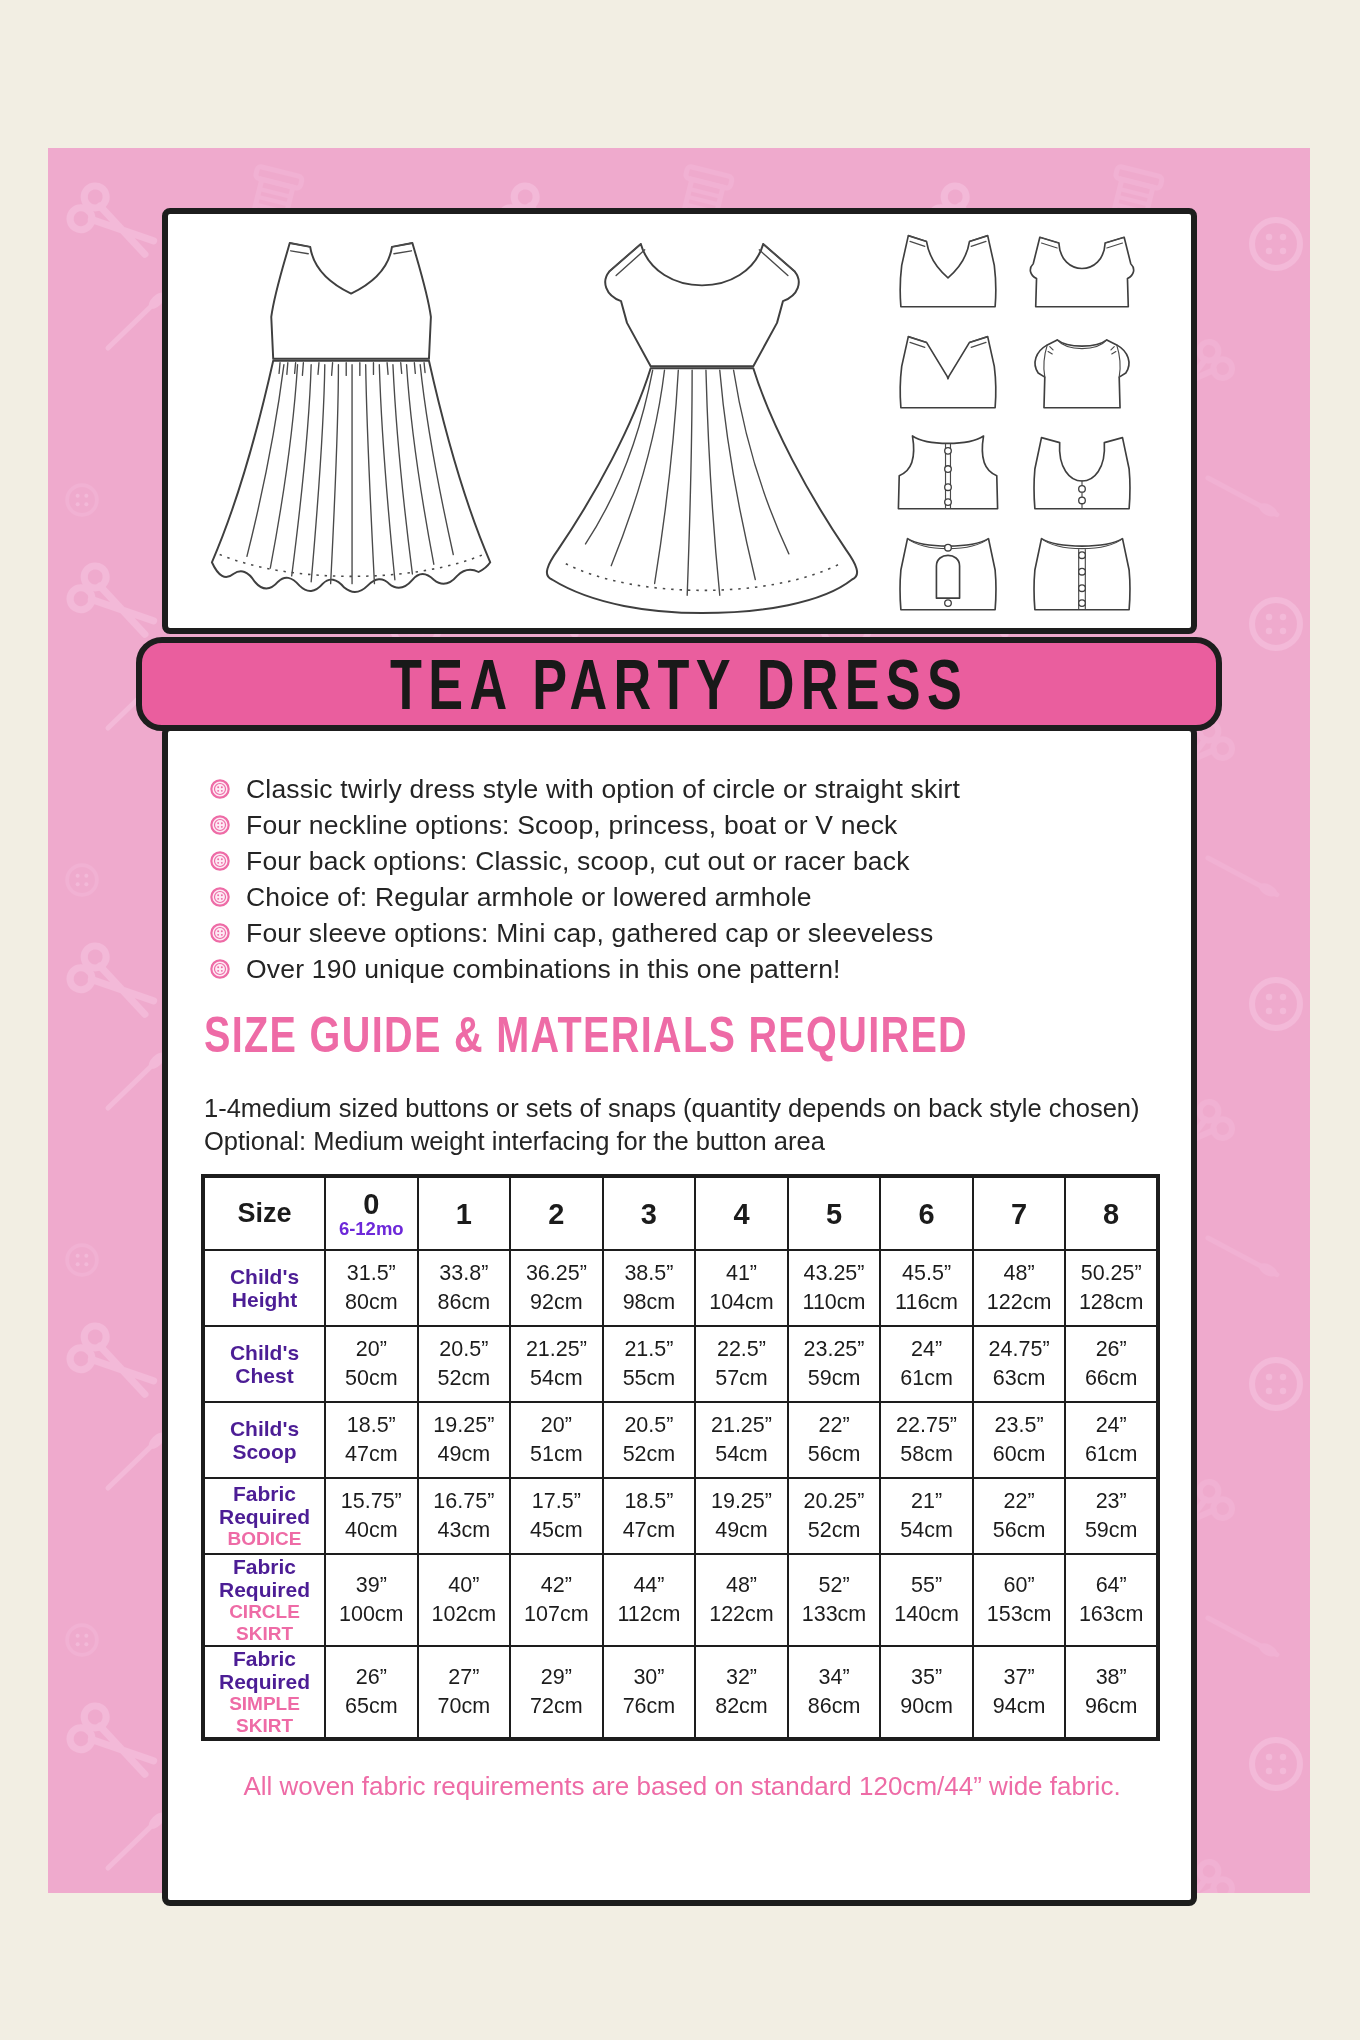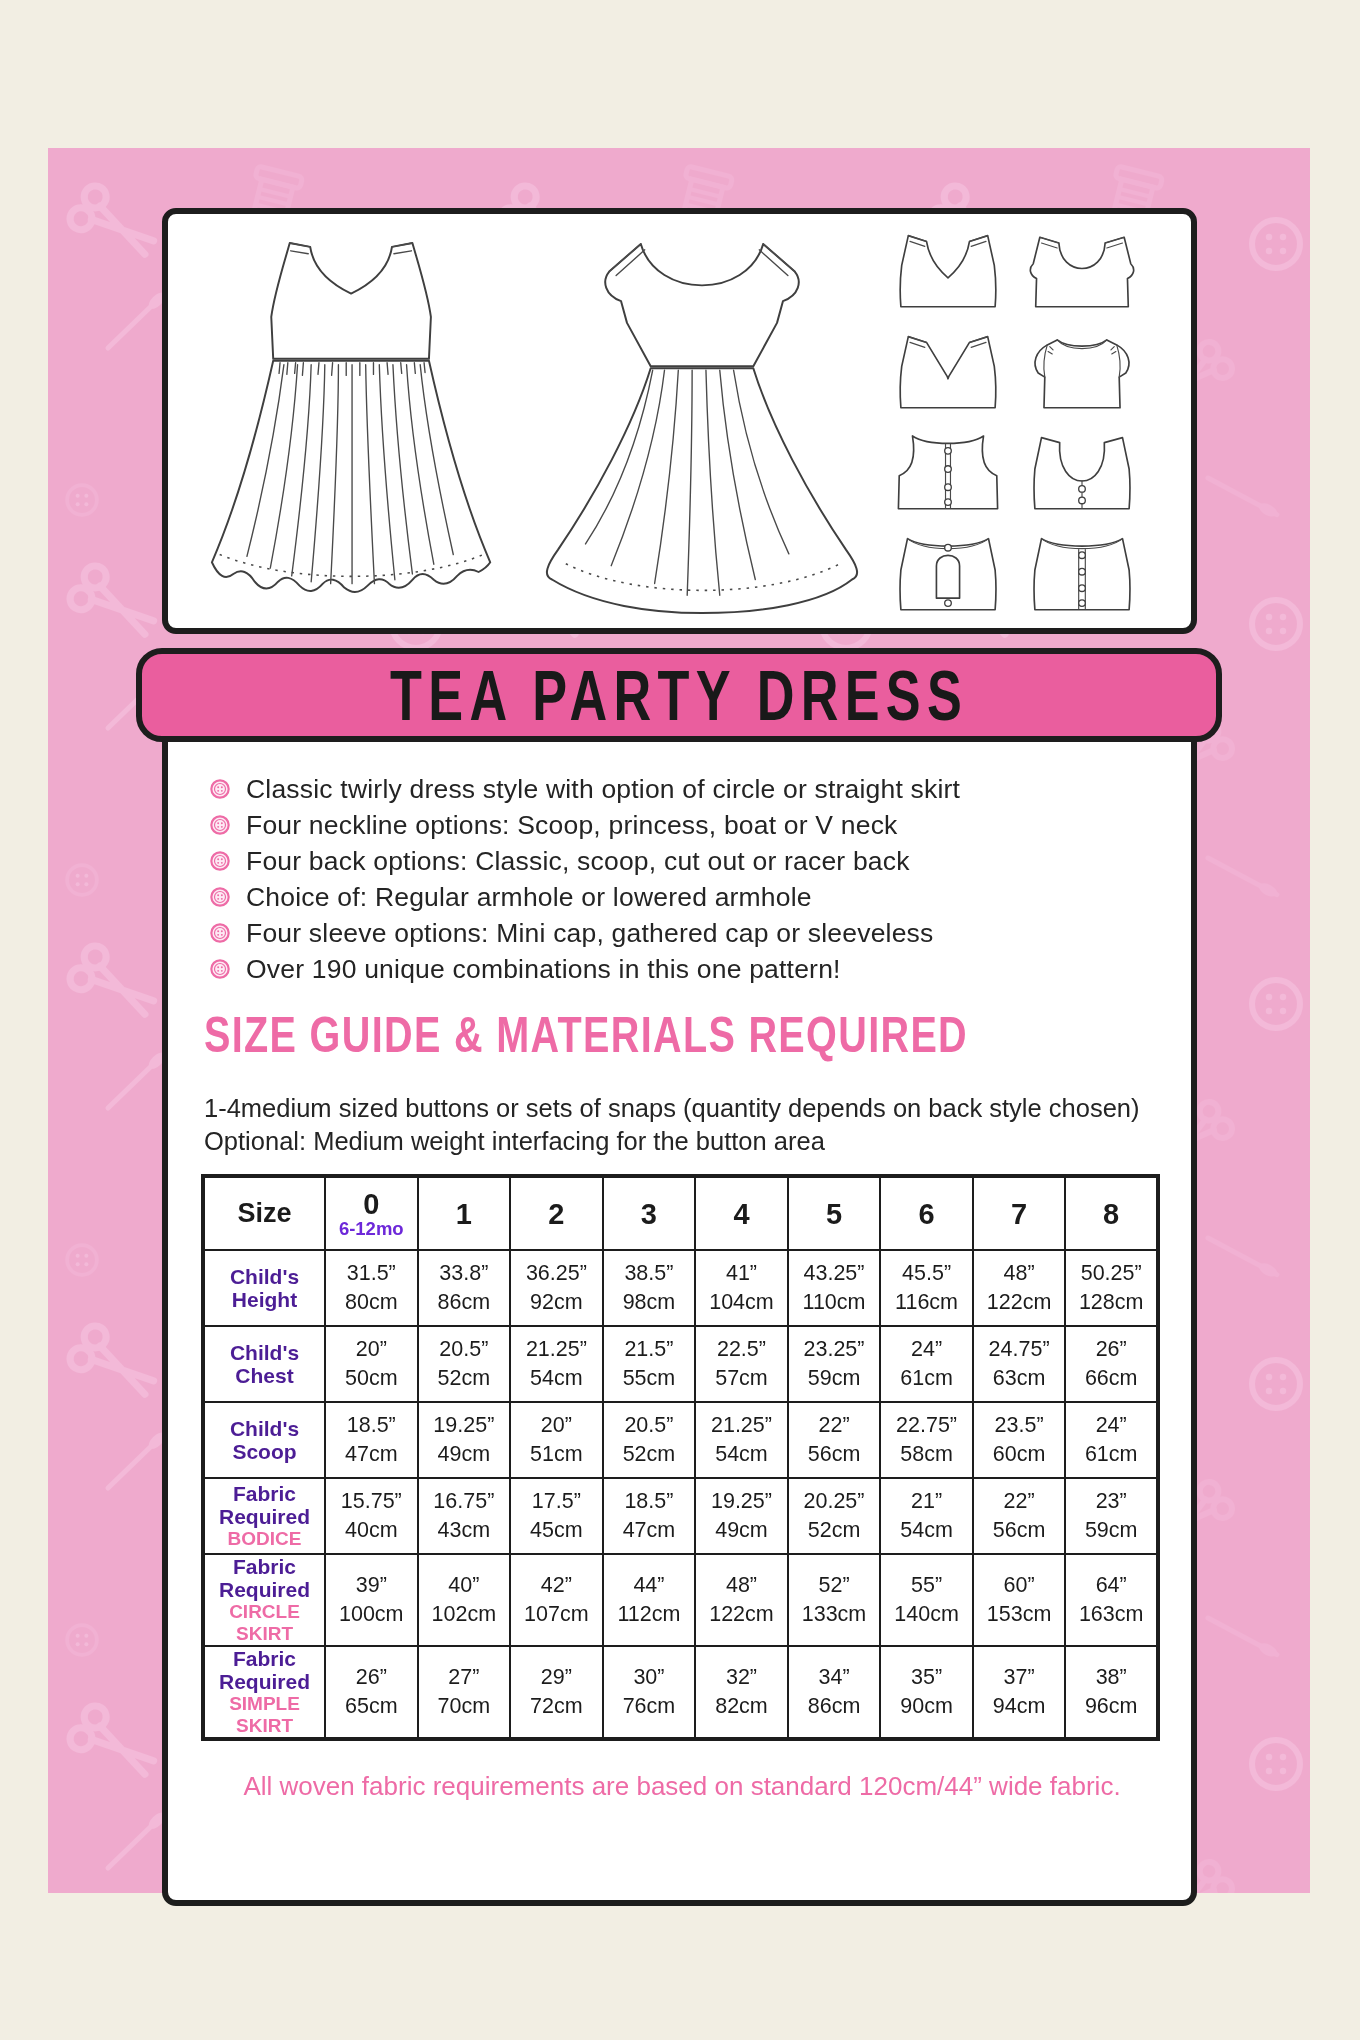--- a/index.html
+++ b/index.html
@@ -2,25 +2,25 @@
 <html><head>
 <meta charset="utf-8">
 <style>
   * { margin:0; padding:0; box-sizing:border-box; }
   body { background:#e8e4d9; font-family:"Liberation Sans", sans-serif; }
   .page { position:relative; width:1360px; height:2040px; background:#f2eee3; overflow:hidden; margin:0 auto; }
 
   .board { position:absolute; left:48px; top:148px; width:1262px; height:1745px; background:#efaacd; }
   .pattern-bg { position:absolute; inset:0; }
 
-  .card { position:absolute; background:#ffffff; border:6px solid #1d1d1d; border-radius:14px; }
+  .card { position:absolute; background:#ffffff; border:6px solid #1d1d1d; border-radius:8px; }
   .illo-card { left:114px; top:60px; width:1035px; height:426px; z-index:1; }
   .content-card { left:114px; top:577px; width:1035px; height:1181px; z-index:2; }
 
-  .banner { position:absolute; left:88px; top:500px; width:1086px; height:94px; z-index:3;
+  .banner { position:absolute; left:88px; top:489px; width:1086px; height:94px; z-index:3;
             background:#ea5e9e; border:6px solid #1d1d1d; border-radius:26px;
             display:flex; align-items:center; justify-content:center; }
   .banner-title { font-size:58px; font-weight:700; color:#191919; letter-spacing:7px;
                   transform:scale(0.9,1.2); white-space:nowrap; }
 
   .illo-wrap { position:absolute; inset:0; }
   .dress1 { position:absolute; left:40px;  top:26px; }
   .dress2 { position:absolute; left:366px; top:24px; }
   .thumbs { position:absolute; left:718px; top:11px; width:260px;
             display:grid; grid-template-columns:124px 124px; grid-auto-rows:94px; gap:7px 10px; }

